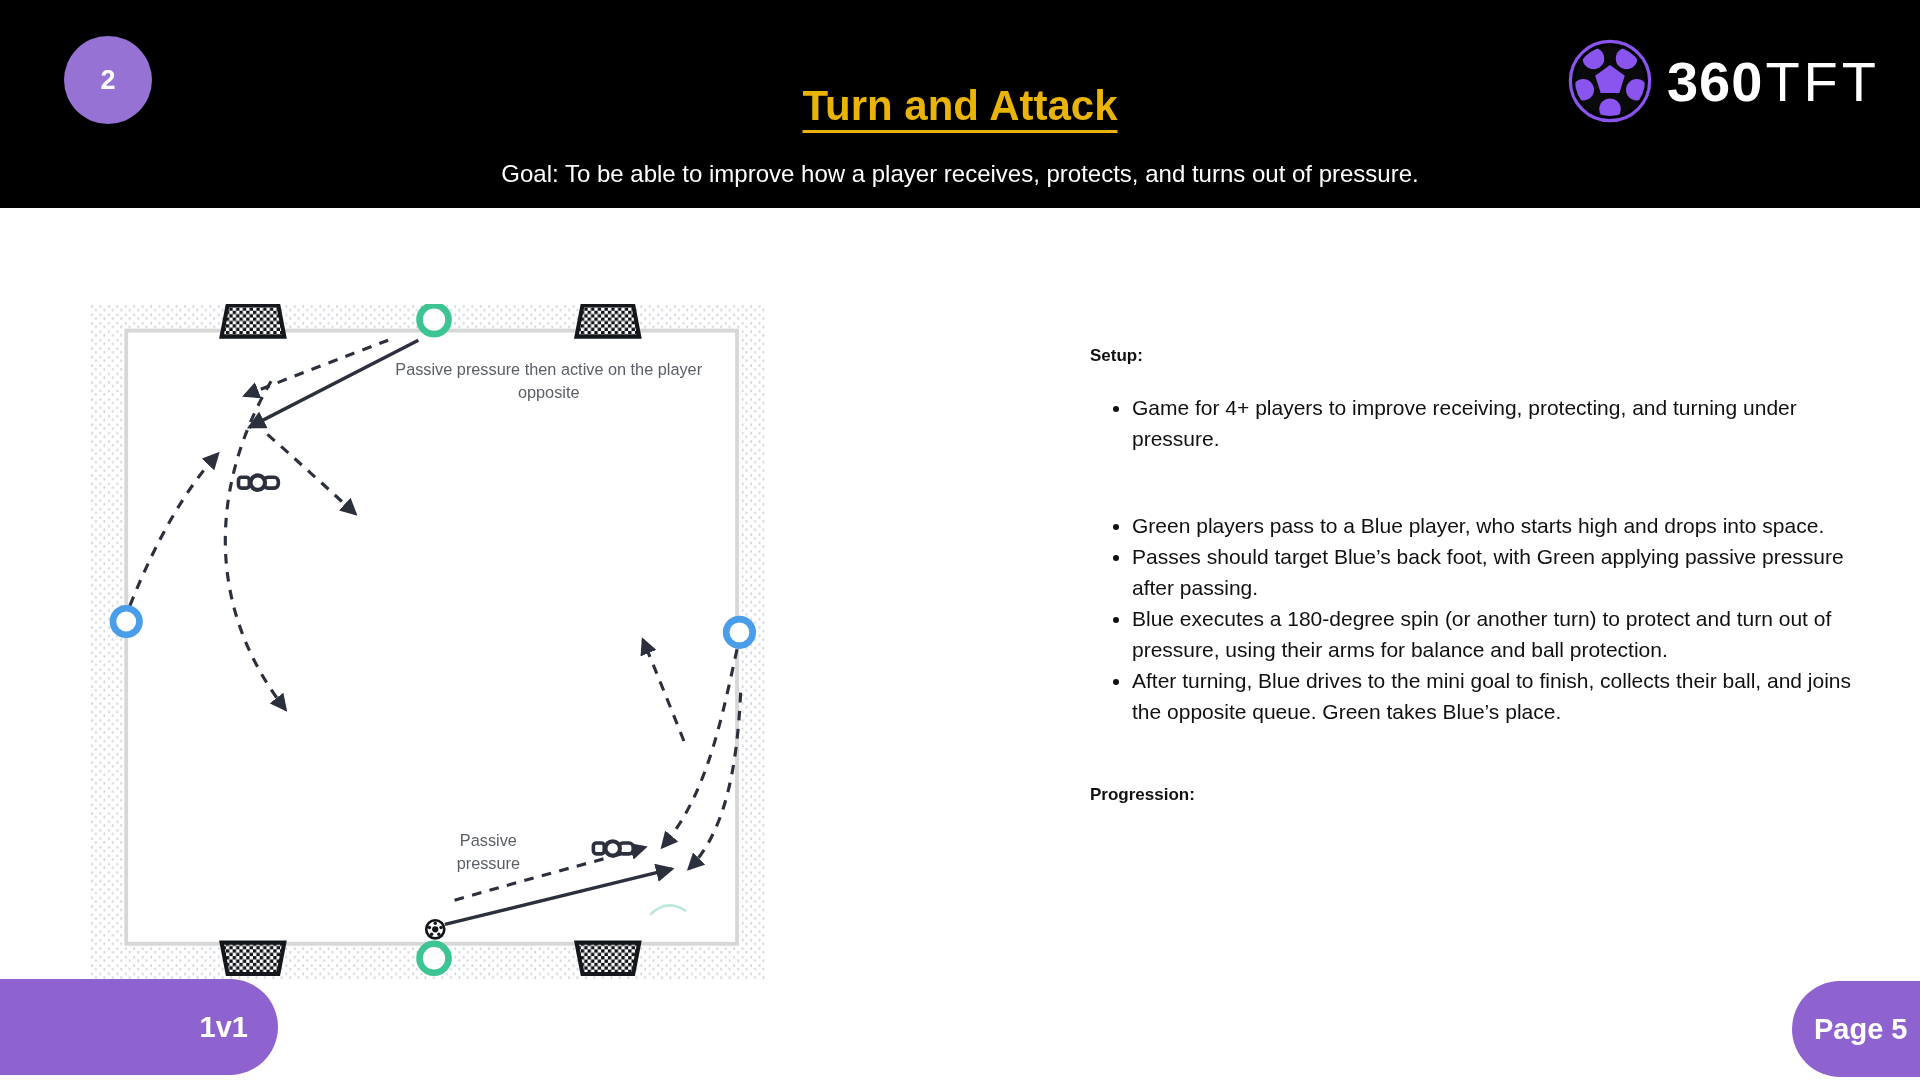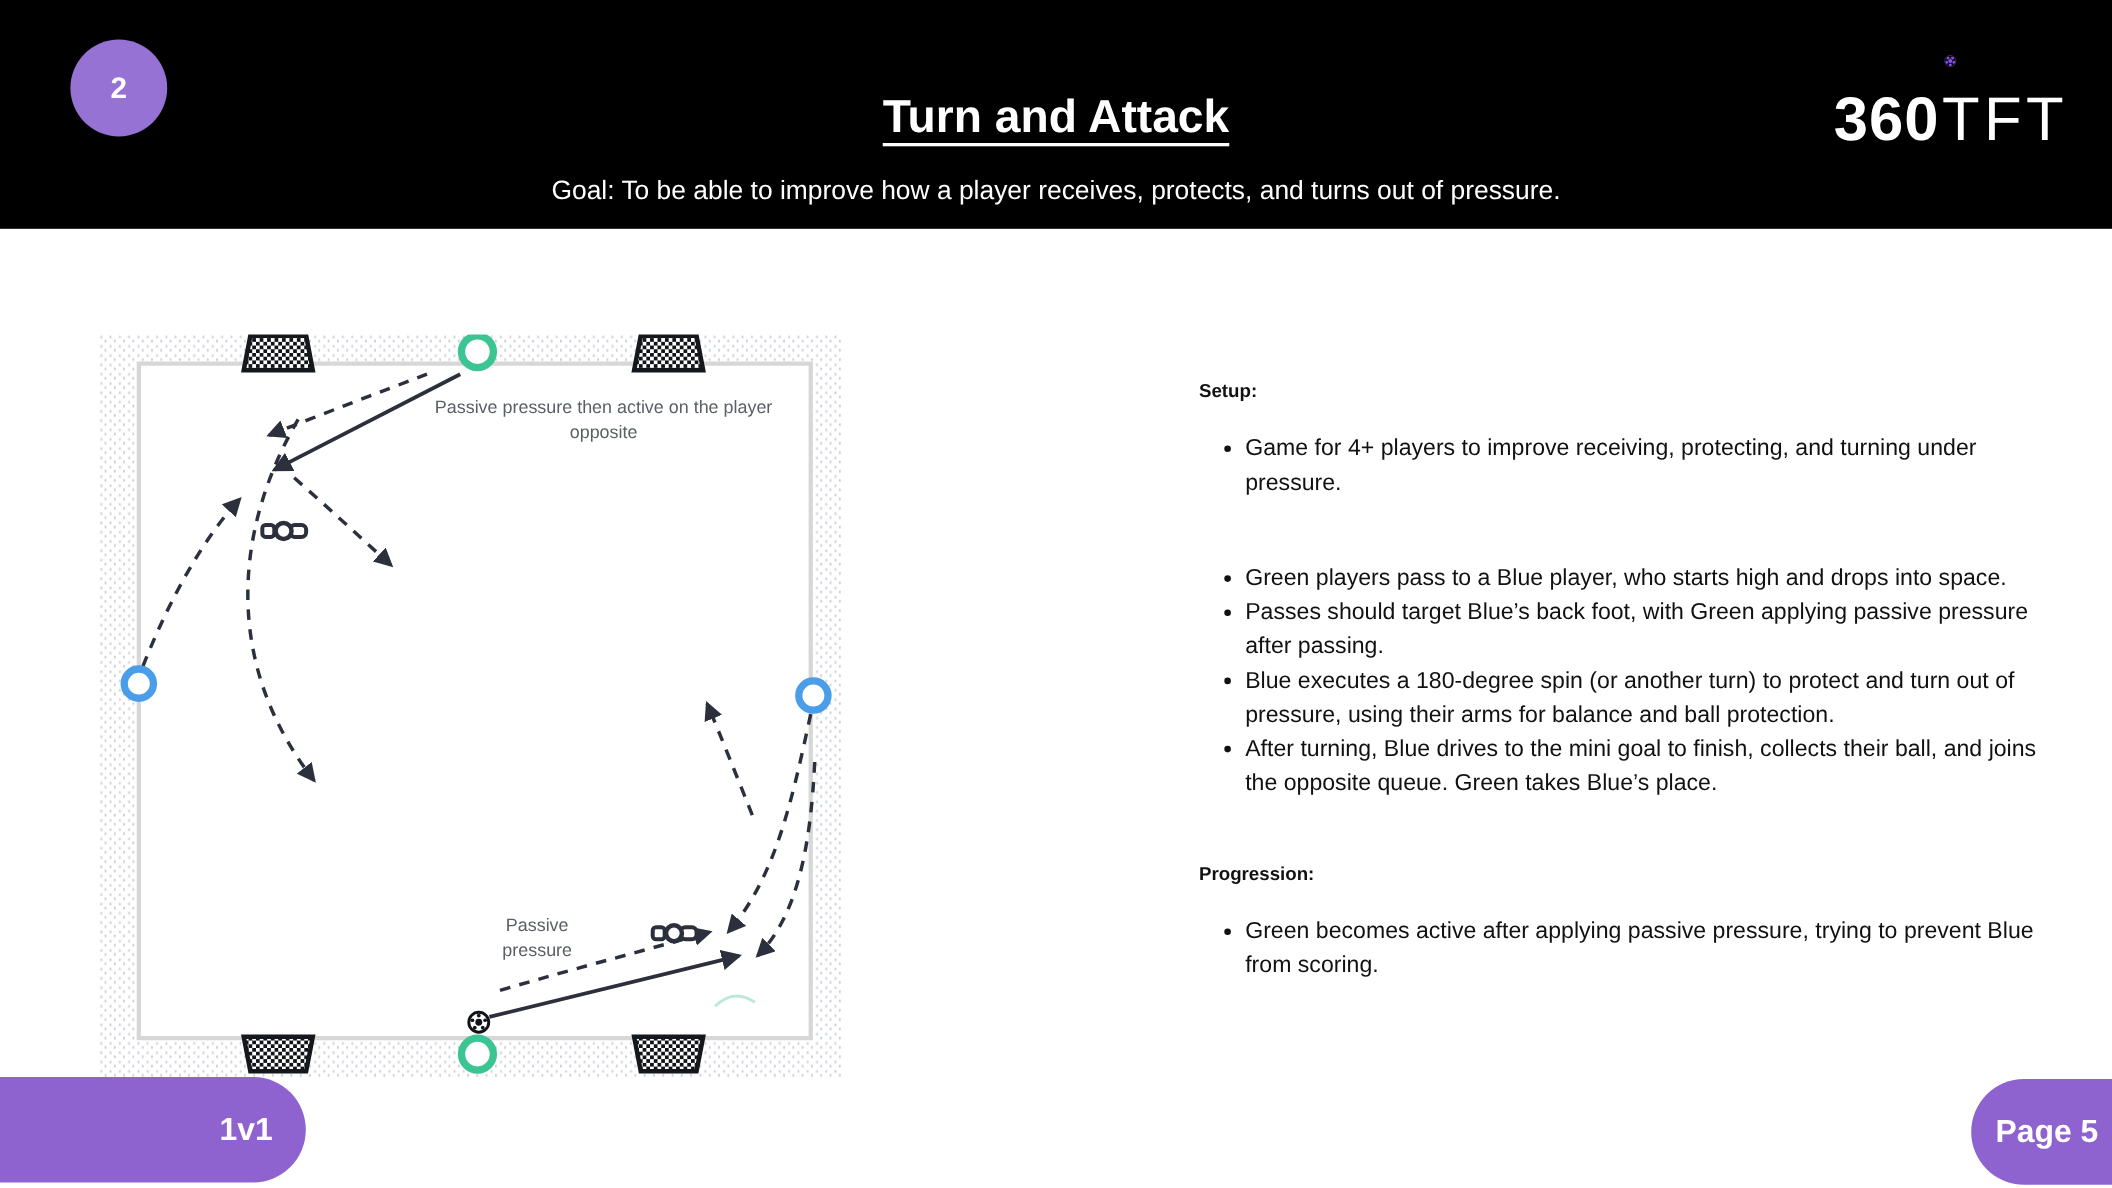--- a/index.html
+++ b/index.html
@@ -9,30 +9,30 @@
   }
   
   .header{position:absolute;left:0;top:0;width:1920px;height:208px;background:#000000;}
   .badge{
     position:absolute;left:64px;top:36px;width:88px;height:88px;border-radius:50%;
     background:#9572d4;color:#ffffff;font-size:27px;font-weight:bold;
     display:flex;align-items:center;justify-content:center;
   }
   .title{
     position:absolute;left:0;right:0;top:82px;text-align:center;
-    color:#ffffff;font-size:42px;font-weight:bold;
+    color:#eab308;font-size:42px;font-weight:bold;
     text-decoration:underline;text-underline-offset:10px;text-decoration-thickness:3px;
   }
   .goal-line{
     position:absolute;left:0;right:0;top:160px;text-align:center;
     color:#ffffff;font-size:24px;font-weight:normal;
   }
   .goal-line b{font-weight:normal;}
   .logo{
-    position:absolute;right:40px;top:50px;height:90px;display:flex;align-items:center;gap:14px;flex-direction:column;
+    position:absolute;right:40px;top:36px;height:90px;display:flex;align-items:center;gap:14px;
   }
   .logo-text{color:#ffffff;font-size:56px;letter-spacing:1px;display:flex;align-items:center;}
   .logo-text .n{font-weight:bold;}
   .logo-text .l{font-weight:normal;letter-spacing:4px;margin-left:2px;}
   
   .pill{
     position:absolute;background:#8f63cf;color:#ffffff;font-weight:bold;font-size:29px;
     height:96px;display:flex;align-items:center;
   }
   .pill-left{left:0;top:979px;width:278px;border-radius:0 52px 52px 0;justify-content:flex-end;padding-right:30px;box-sizing:border-box;}
@@ -165,19 +165,16 @@
   </ul>
 
   <ul>
     <li>Green players pass to a Blue player, who starts high and drops into space.</li>
     <li>Passes should target Blue’s back foot, with Green applying passive pressure after passing.</li>
     <li>Blue executes a 180-degree spin (or another turn) to protect and turn out of pressure, using their arms for balance and ball protection.</li>
     <li>After turning, Blue drives to the mini goal to finish, collects their ball, and joins the opposite queue. Green takes Blue’s place.</li>
   </ul>
 
   <h3>Progression:</h3>
-  <ul>
-    <li>Green becomes active after applying passive pressure, trying to prevent Blue from scoring.</li>
-  </ul>
 </div>
 
 <div class="pill pill-left">1v1</div>
 <div class="pill pill-right">Page 5</div>
 
 </body></html>

